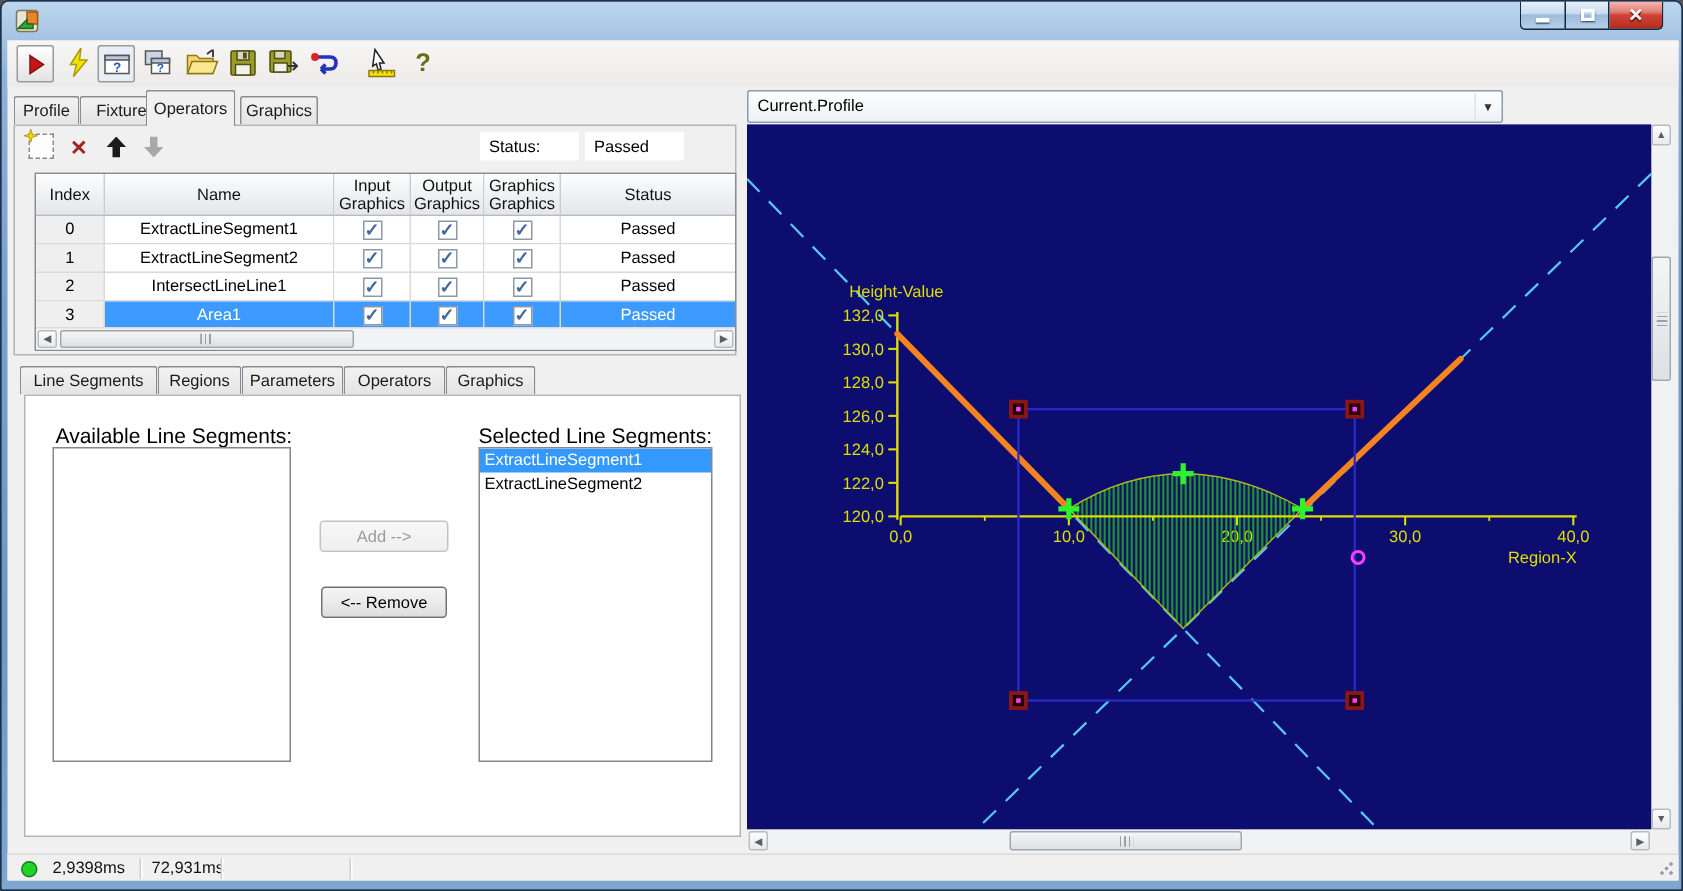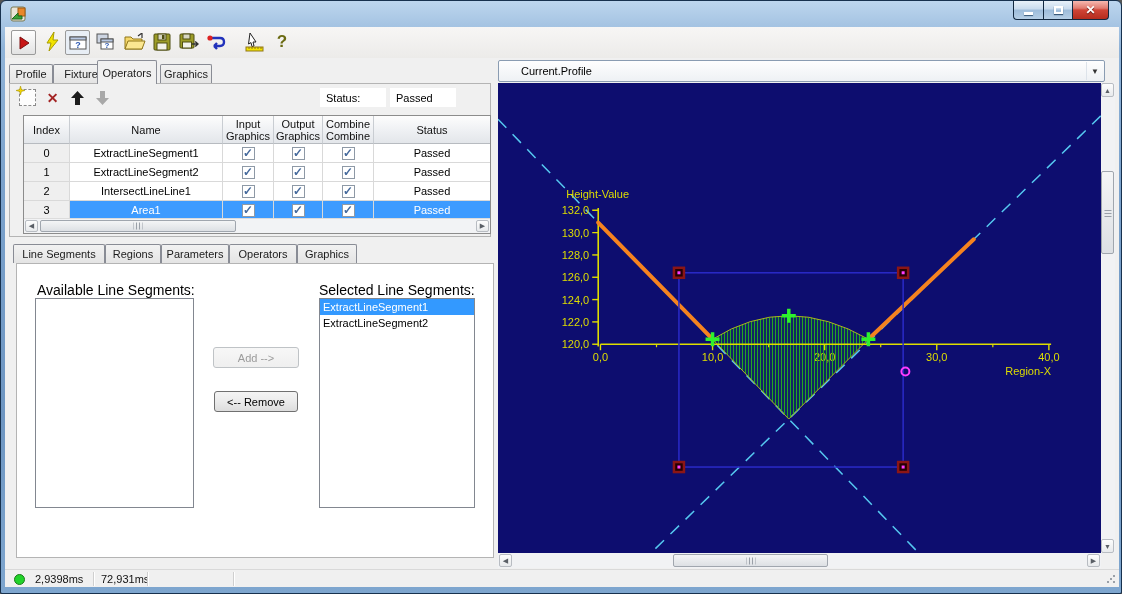--- a/index.html
+++ b/index.html
@@ -62,22 +62,22 @@
   
   .lbl{position:absolute;font-size:14px;color:#000;}
   .listbox{position:absolute;background:#fff;border:1px solid #828790;font-size:11px;overflow:hidden;}
   .li{height:16px;line-height:16px;padding-left:3px;color:#000;}
   .li.sel{background:#3399ff;color:#fff;}
   .btn{position:absolute;font-size:11px;display:flex;align-items:center;justify-content:center;border-radius:3px;
     border:1px solid #707070;background:linear-gradient(#f4f4f4,#ececec 45%,#dddddd);color:#000;}
   .btn.disabled{border-color:#bfc3c6;color:#9b9b9b;background:linear-gradient(#f7f7f7,#efefef);}
 
   
-  .combo{position:absolute;left:493px;top:33px;width:607px;height:22px;border:1px solid #8a9cb2;border-radius:2px;
-    background:linear-gradient(#fefefe,#eef1f4);font-size:11px;display:flex;align-items:center;padding-left:22px;color:#000;}
+  .combo{position:absolute;left:493px;top:33px;width:504px;height:22px;border:1px solid #8a9cb2;border-radius:2px;
+    background:linear-gradient(#fefefe,#eef1f4);font-size:11px;display:flex;align-items:center;padding-left:6px;color:#000;}
   .combo-arrow{position:absolute;right:1px;top:1px;width:17px;height:18px;display:flex;align-items:center;justify-content:center;
     color:#333;font-size:8px;border-left:1px solid #dde3ea;}
   #profile-chart{position:absolute;left:493px;top:56px;background:#0d0d6f;}
   #profile-chart text{font-family:"Liberation Sans",sans-serif;}
   .statusbar{position:absolute;left:0;top:542px;width:1114px;height:18px;background:#f0f0f0;border-top:1px solid #d9d9d9;font-size:11px;color:#111;}
   .sb-sep{position:absolute;top:2px;width:1px;height:14px;background:#cfcfcf;box-shadow:1px 0 0 #fff;}
   .dot{position:absolute;left:9px;top:4px;width:11px;height:11px;border-radius:50%;border:1px solid #1a7a1a;}
   .grip{position:absolute;right:3px;bottom:3px;width:10px;height:10px;
     background:
      radial-gradient(circle at 8px 2px,#9aa0a8 1px,transparent 1.4px),
@@ -203,21 +203,21 @@
       </div>
       <div class="status-box" style="left:310px;top:4px;width:66px;height:19px">Status:</div>
       <div class="status-box" style="left:380px;top:4px;width:66px;height:19px">Passed</div>
 
       <div class="grid">
         <div class="ghead">
           <div class="gh" style="width:46px">Index</div>
           <div class="gh" style="width:153px">Name</div>
           <div class="gh" style="width:51px">Input Graphics</div>
           <div class="gh" style="width:49px">Output Graphics</div>
-          <div class="gh" style="width:51px">Combine Combine</div>
+          <div class="gh" style="width:51px">Graphics Graphics</div>
           <div class="gh" style="width:116px;border-right:none">Status</div>
         </div>
         <div class="grow" style="top:28px">
           <div class="gc idx" style="width:46px">0</div>
           <div class="gc" style="width:153px">ExtractLineSegment1</div>
           <div class="gc" style="width:51px">
               <span class="cb">✓</span>
             </div>
           <div class="gc" style="width:49px">
               <span class="cb">✓</span>

